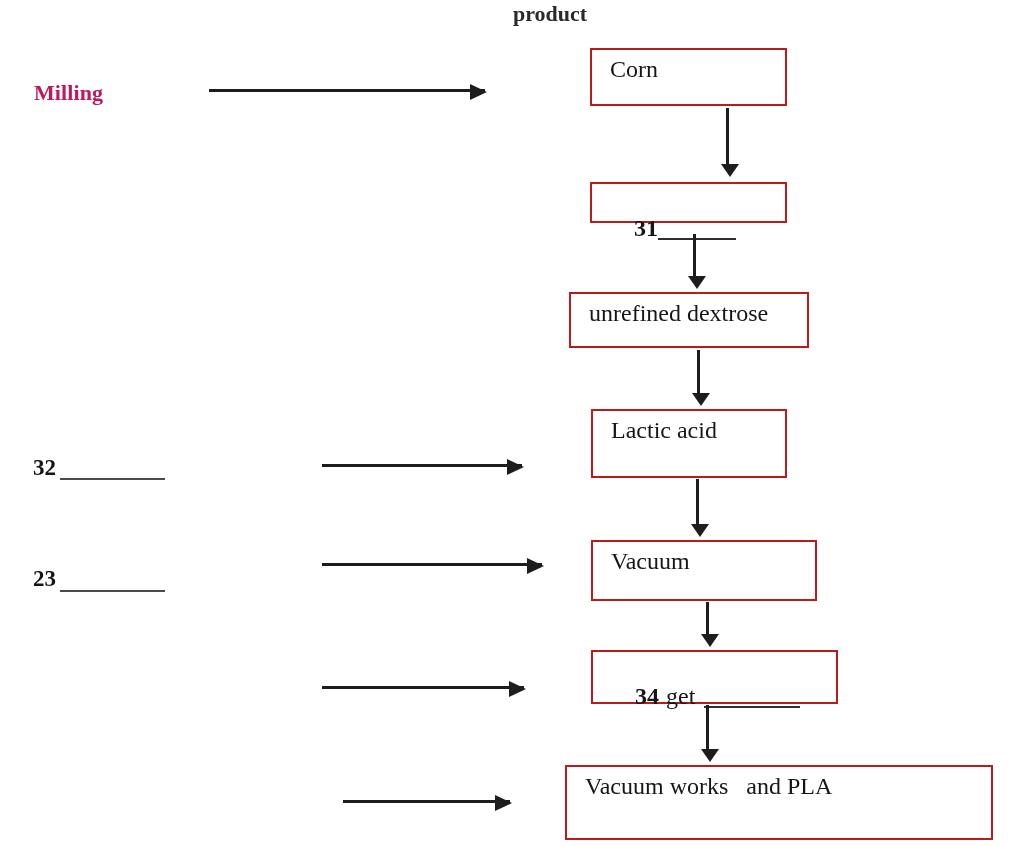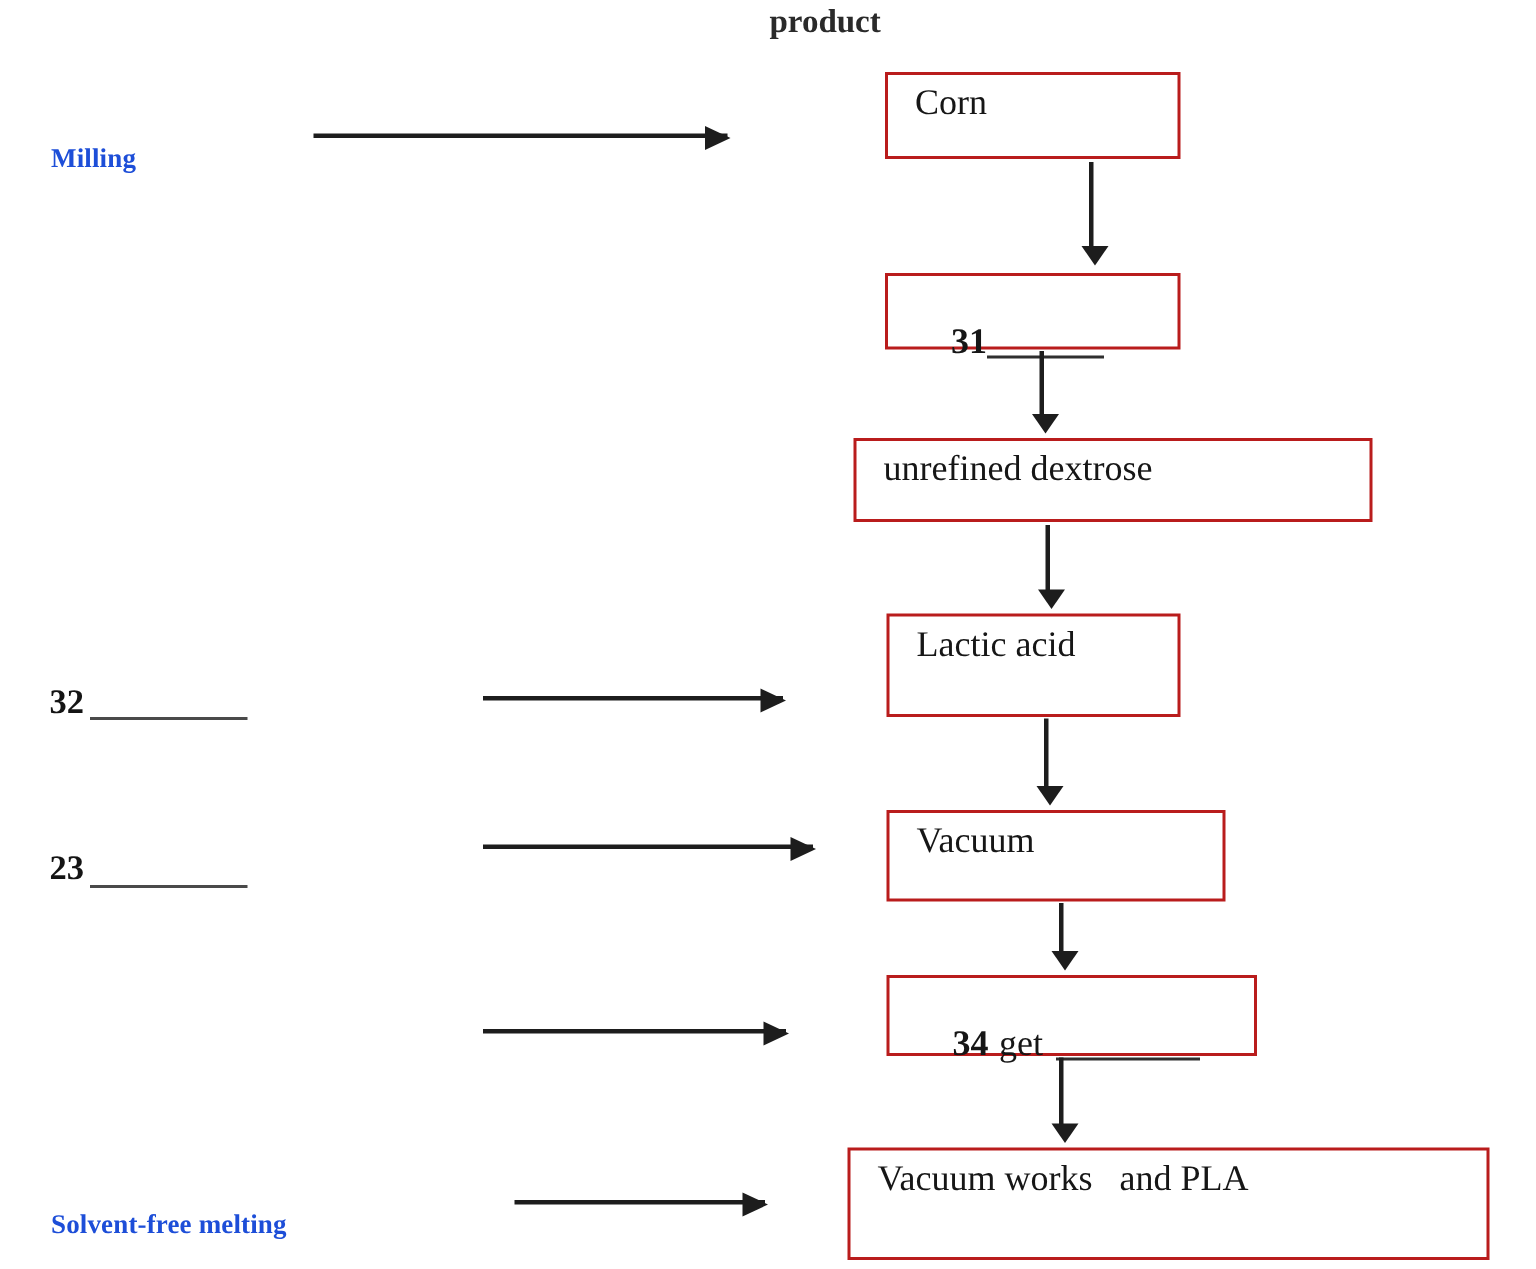--- a/index.html
+++ b/index.html
@@ -27,25 +27,24 @@
     line-height: 1.05;
     color: #161616;
     padding: 7px 0 0 18px;
     white-space: pre;
   }
 
   
   .stage-label {
     position: absolute;
     font-weight: bold;
-    font-size: 18px;
+    font-size: 22px;
     letter-spacing: 0.1px;
-    color: #1d4ed8;
+    color: #be185d;
     white-space: pre;
-    margin-top: 15px;
   }
   .gap-label {
     position: absolute;
     font-size: 23px;
     font-weight: bold;
     color: #141414;
     white-space: pre;
   }
   .plain-label {
     position: absolute;
@@ -110,35 +109,34 @@
 
   <div class="stage-label" style="left:34px; top:80px;">Milling</div>
 
   <div class="gap-label" style="left:33px; top:455px;">32</div>
   <div class="rule-left" style="left:60px; top:478px; width:105px;"></div>
 
   <div class="gap-label" style="left:33px; top:566px;">23</div>
   <div class="rule-left" style="left:60px; top:590px; width:105px;"></div>
 
 
-  <div class="stage-label" style="left:34px; top:791px;">Solvent-free melting</div>
 
   <div class="h-arrow" style="left:209px; top:89px;  width:276px;"></div>
   <div class="h-arrow" style="left:322px; top:464px; width:200px;"></div>
   <div class="h-arrow" style="left:322px; top:563px; width:220px;"></div>
   <div class="h-arrow" style="left:322px; top:686px; width:202px;"></div>
   <div class="h-arrow" style="left:343px; top:800px; width:167px;"></div>
 
   <div class="box" style="left:590px; top:48px; width:197px; height:58px;">Corn</div>
 
-  <div class="box" style="left:590px; top:182px; width:197px; height:51px;">
+  <div class="box" style="left:590px; top:182px; width:197px; height:41px;">
     <span class="num">31</span><span class="rule" style="width:78px;"></span>
   </div>
 
-  <div class="box" style="left:569px; top:292px; width:346px; height:56px;">unrefined dextrose</div>
+  <div class="box" style="left:569px; top:292px; width:240px; height:56px;">unrefined dextrose</div>
 
   <div class="box" style="left:591px; top:409px; width:196px; height:69px;">Lactic acid</div>
 
   <div class="box" style="left:591px; top:540px; width:226px; height:61px;">Vacuum</div>
 
   <div class="box" style="left:591px; top:650px; width:247px; height:54px;">
     <span class="num">34</span><span class="word" style="margin-left:7px;">get</span><span class="rule" style="width:96px; margin-left:9px;"></span>
   </div>
 
   <div class="box" style="left:565px; top:765px; width:428px; height:75px;">Vacuum works   and PLA</div>

